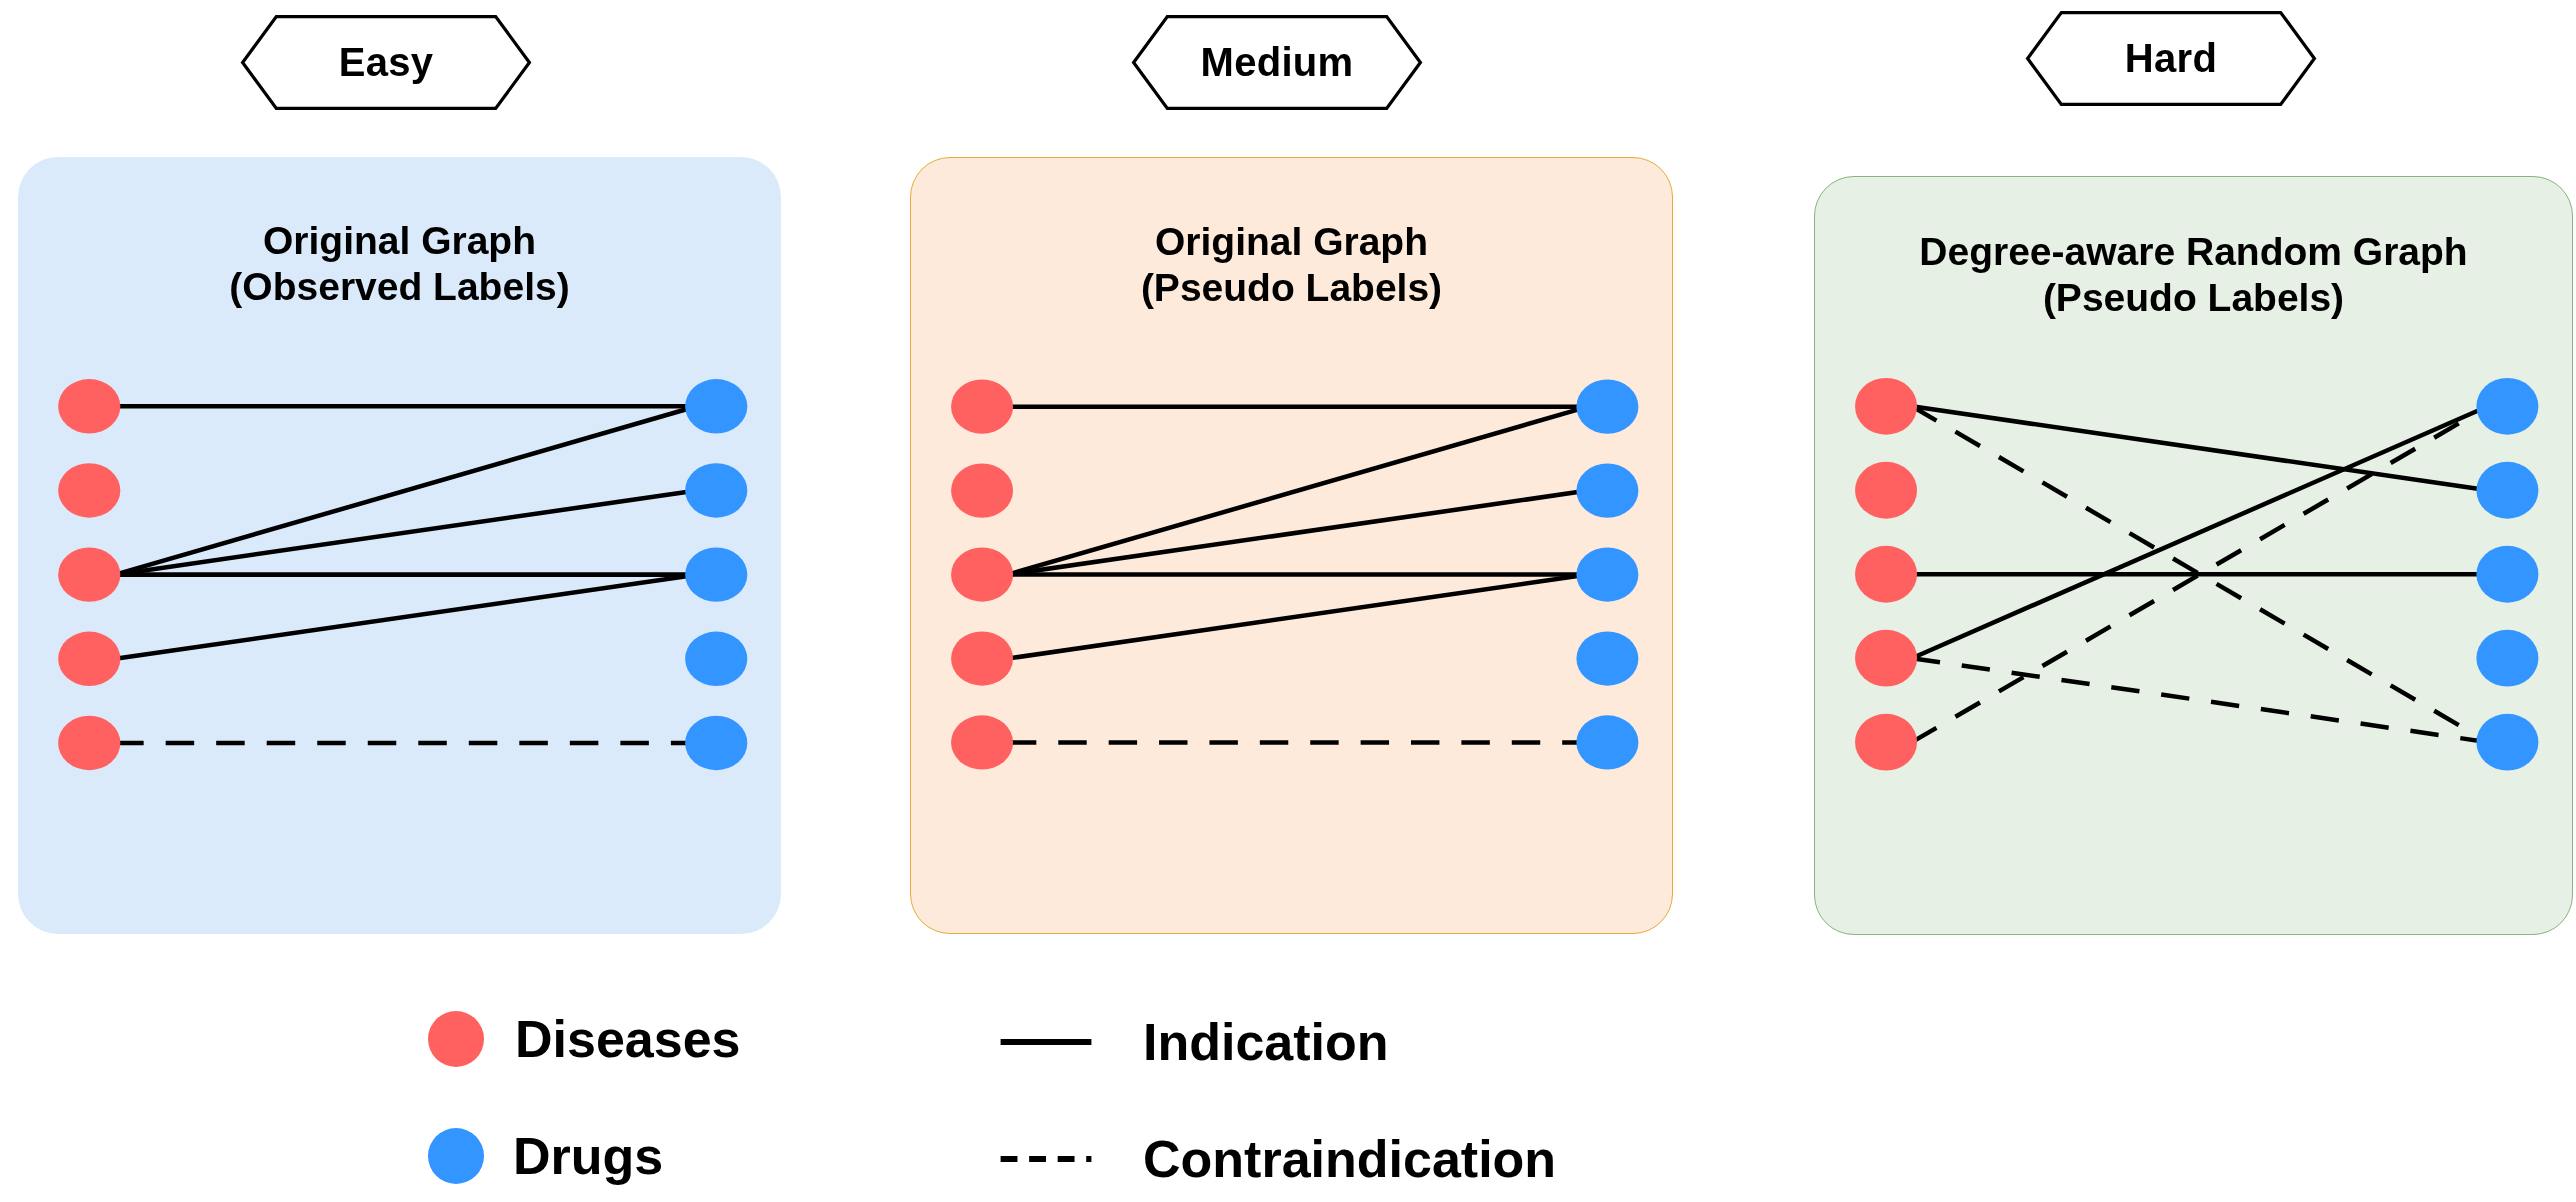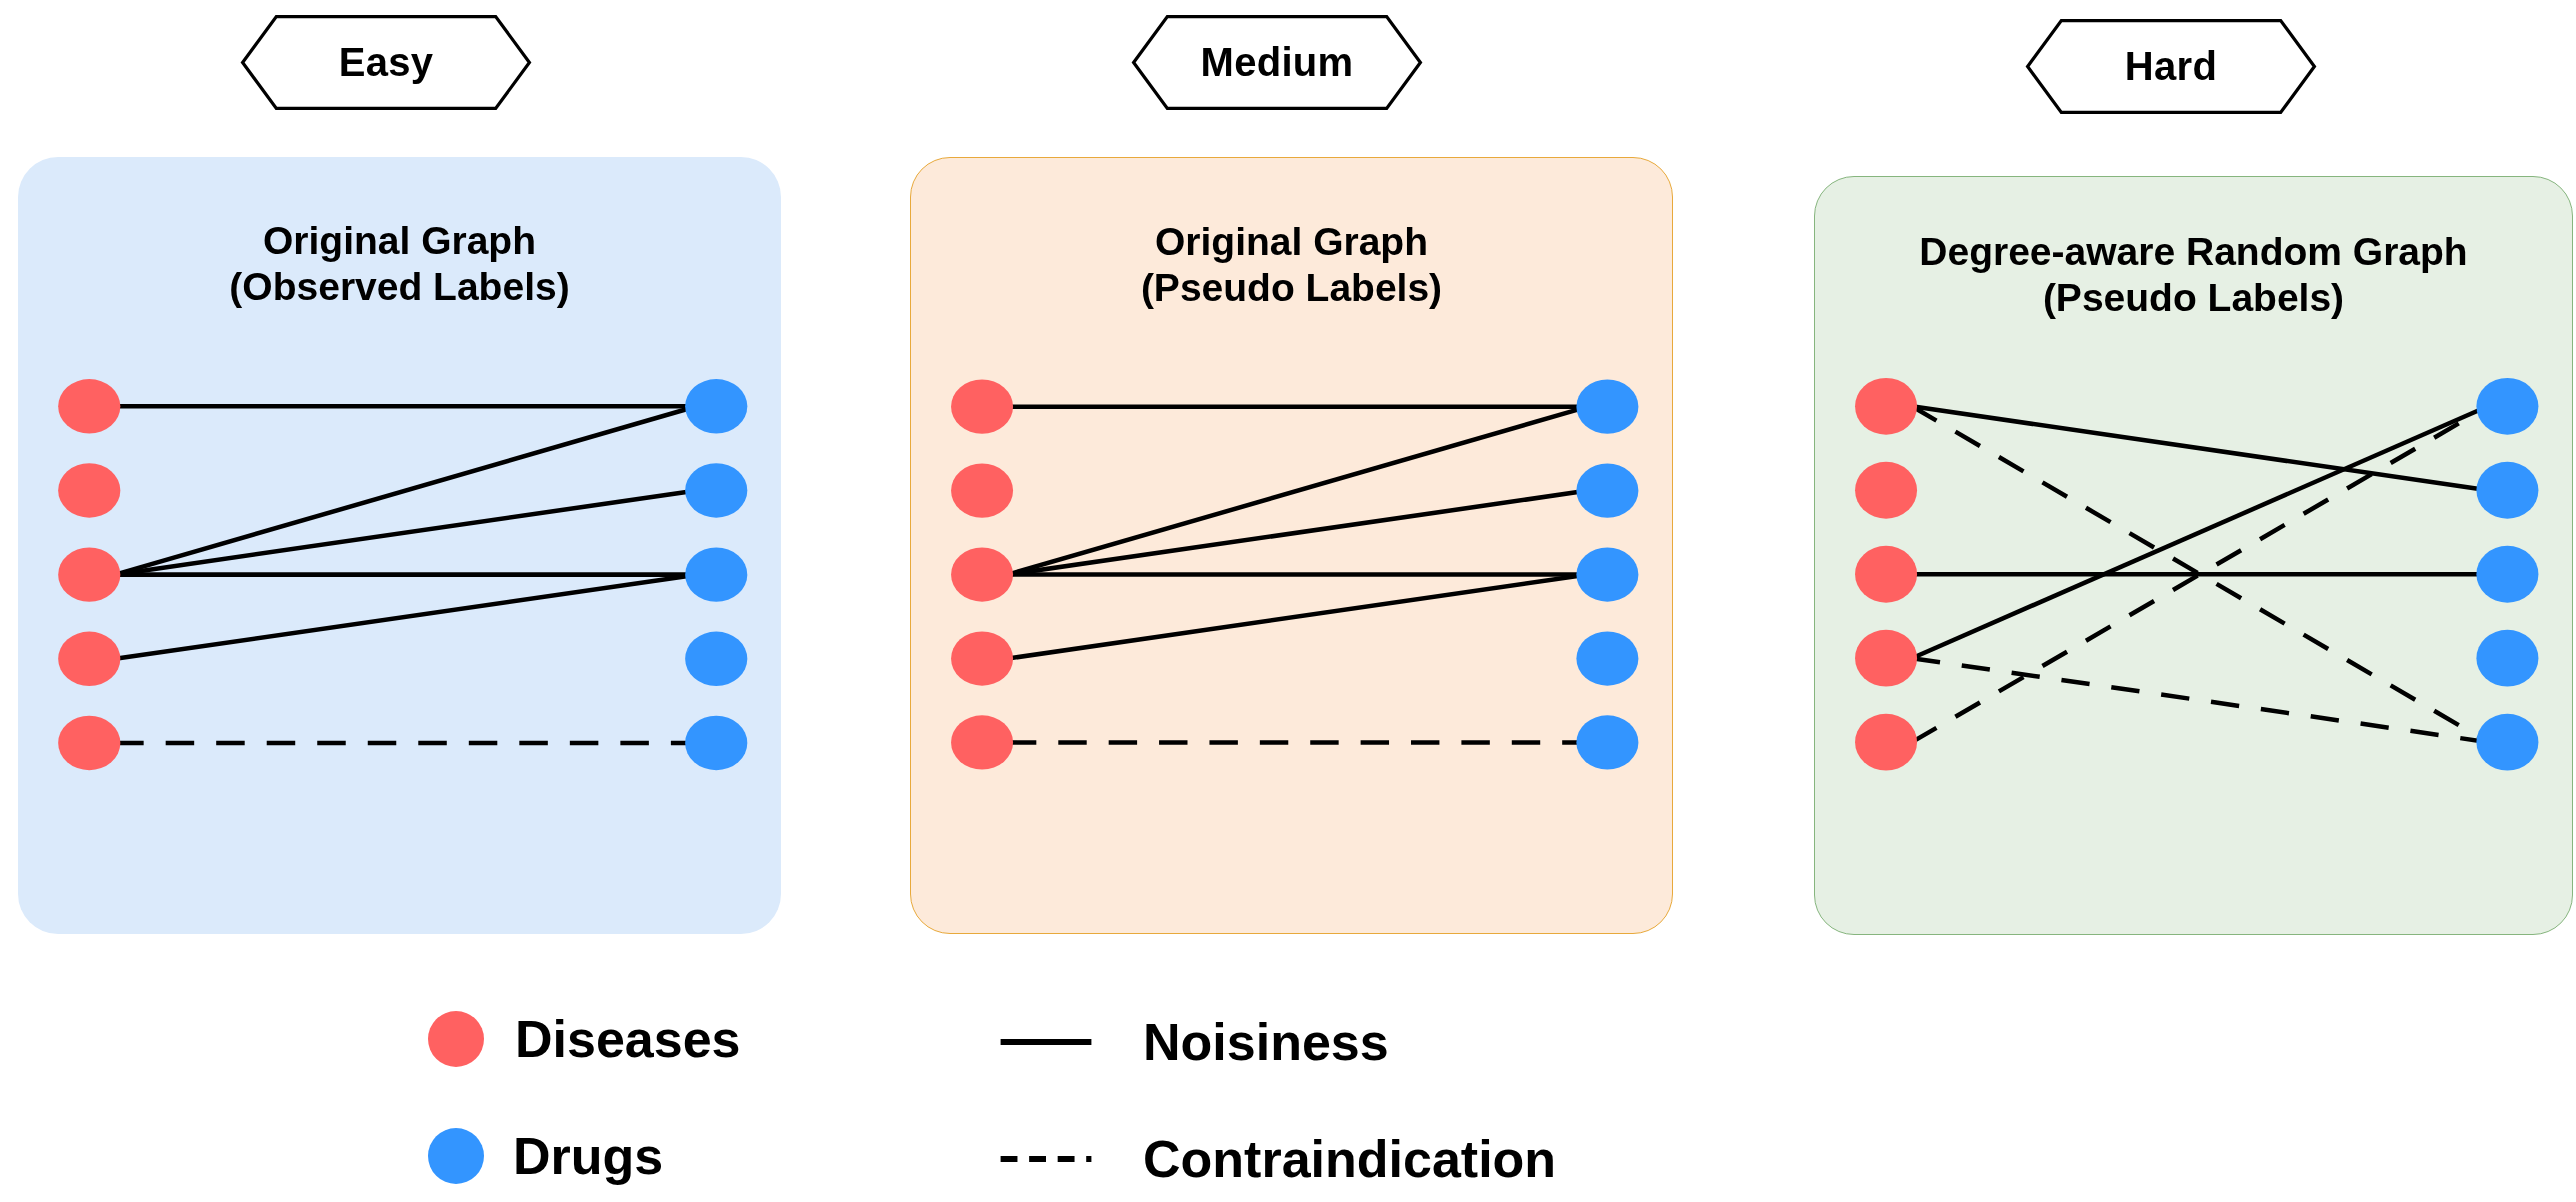--- a/index.html
+++ b/index.html
@@ -53,21 +53,21 @@
     <span class="hexlabel">Easy</span>
   </div>
 
   <div class="hexbadge" id="badge-medium" style="left:1131px;top:14.3px;width:292px;height:97px;">
     <svg class="hexshape" viewBox="0 0 450 150" preserveAspectRatio="none">
       <polygon points="56,4 394,4 446,75 394,146 56,146 4,75" fill="#ffffff" stroke="#000000" stroke-width="5"></polygon>
     </svg>
     <span class="hexlabel">Medium</span>
   </div>
 
-  <div class="hexbadge" id="badge-hard" style="left:2025px;top:18px;width:292px;height:97px;">
+  <div class="hexbadge" id="badge-hard" style="left:2025px;top:10px;width:292px;height:97px;">
     <svg class="hexshape" viewBox="0 0 450 150" preserveAspectRatio="none">
       <polygon points="56,4 394,4 446,75 394,146 56,146 4,75" fill="#ffffff" stroke="#000000" stroke-width="5"></polygon>
     </svg>
     <span class="hexlabel">Hard</span>
   </div>
 
   <div class="panel" id="panel-easy" style="left:18px;top:157px;width:763px;height:777px;background:#DBEAFB;">
     <div class="panel-title" style="top:61px;">Original Graph
 (Observed Labels)</div>
     <svg class="graph-svg" viewBox="0 0 1178 1200" preserveAspectRatio="none">
@@ -168,21 +168,21 @@
     <span class="legend-dot" style="width:56px;height:56px;background:#3395FF;"></span>
     <span class="legend-label" style="margin-left:29px;">Drugs</span>
   </div>
 
   <div class="legend-row" style="left:998px;top:1012px;">
     <span class="legend-line-box" style="width:96px;height:52px;">
       <svg viewBox="0 0 148 80" style="width:96px;height:52px;">
         <line x1="4" y1="40" x2="144" y2="40" stroke="#000000" stroke-width="9"></line>
       </svg>
     </span>
-    <span class="legend-label" style="margin-left:49px;">Noisiness</span>
+    <span class="legend-label" style="margin-left:49px;">Indication</span>
   </div>
 
   <div class="legend-row" style="left:998px;top:1129px;">
     <span class="legend-line-box" style="width:96px;height:52px;">
       <svg viewBox="0 0 148 80" style="width:96px;height:52px;">
         <line x1="4" y1="40" x2="144" y2="40" stroke="#000000" stroke-width="9" stroke-dasharray="26 18"></line>
       </svg>
     </span>
     <span class="legend-label" style="margin-left:49px;">Contraindication</span>
   </div>

